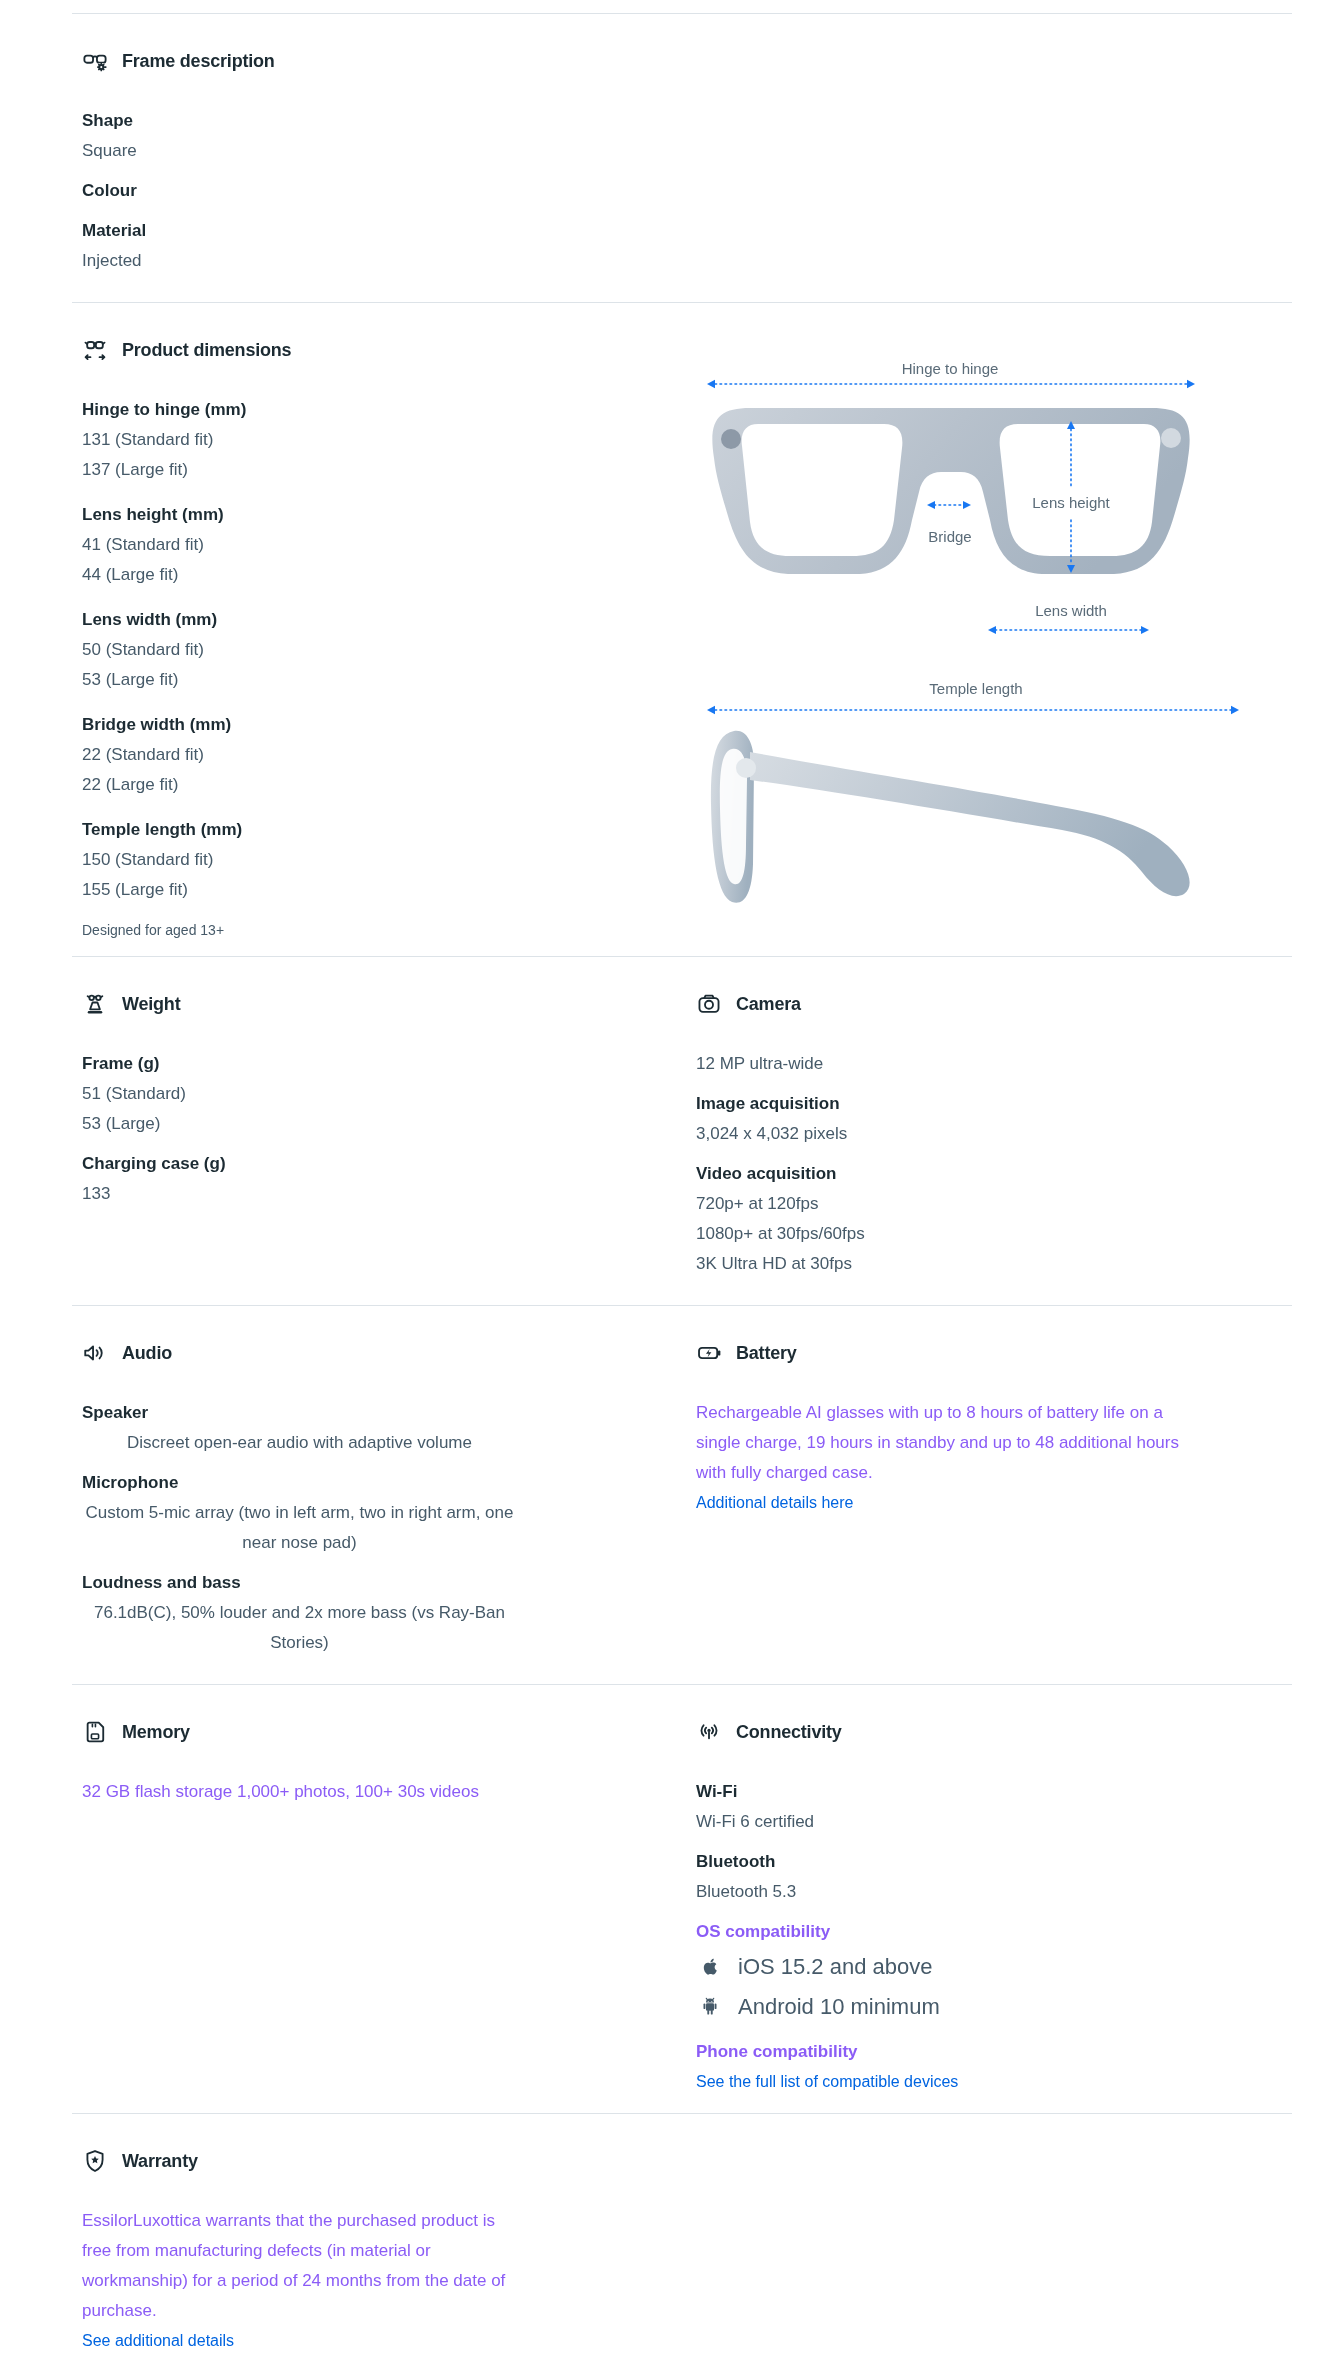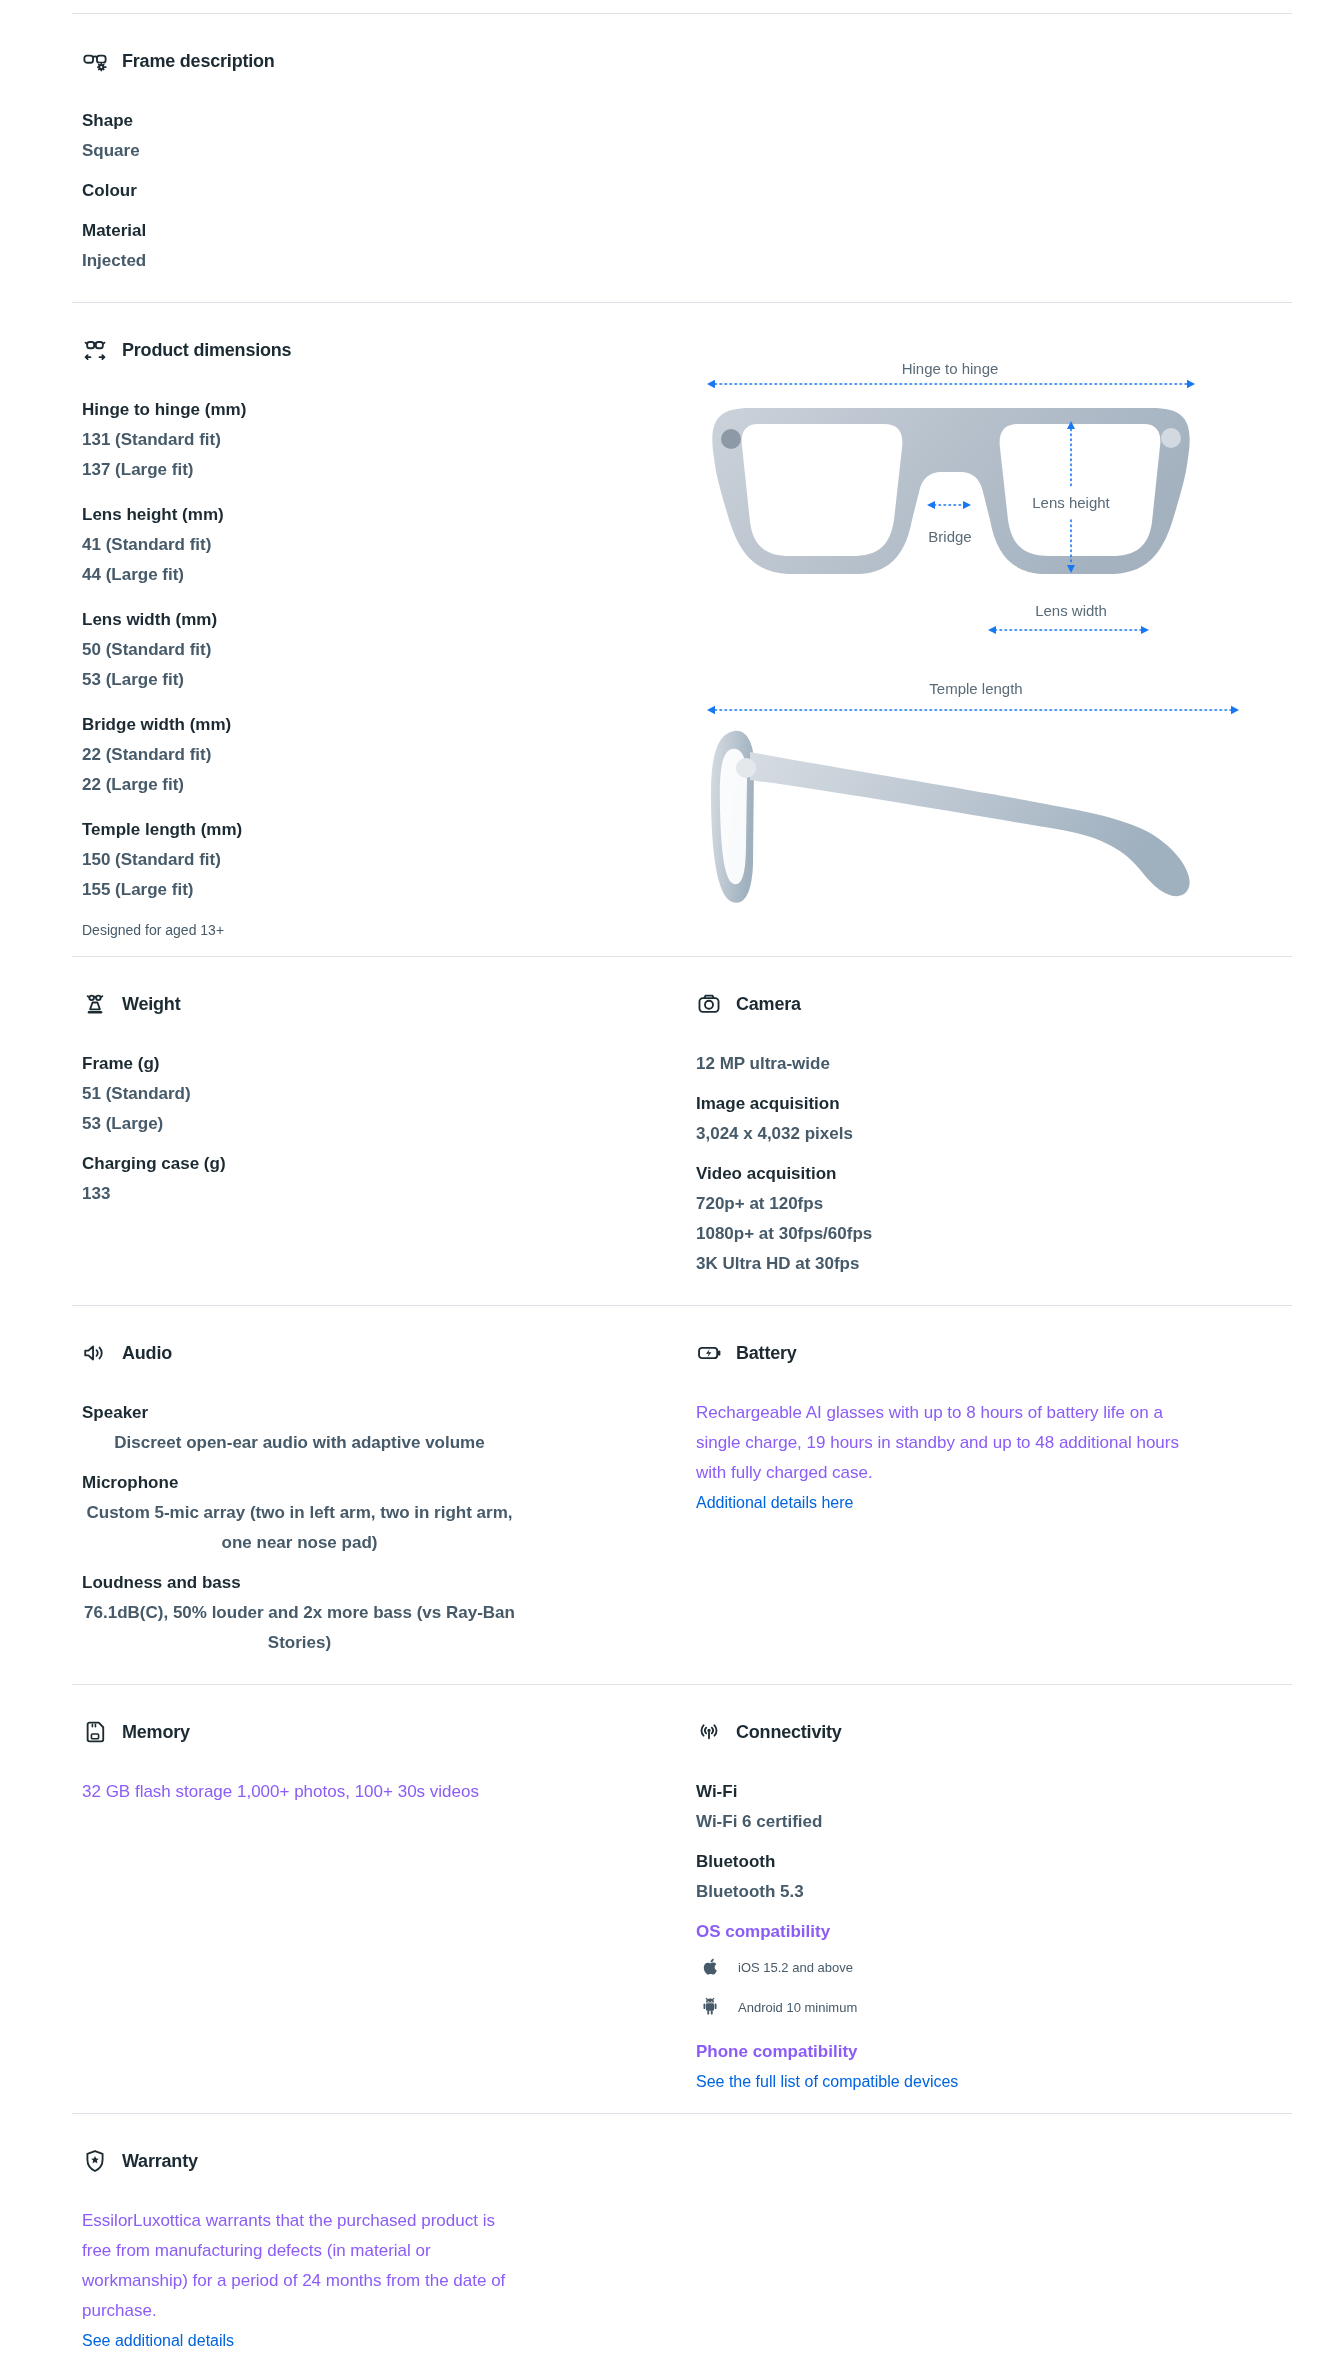--- a/index.html
+++ b/index.html
@@ -10,33 +10,33 @@
   section.last{padding-bottom:56px;}
   .row2{display:grid;grid-template-columns:586px 1fr;column-gap:28px;}
   .sec-head{display:flex;align-items:center;gap:14px;}
   .sec-title{font-size:18px;font-weight:700;line-height:30px;color:#1c2b33;letter-spacing:-0.2px;}
   .icon{display:inline-flex;width:26px;height:26px;flex:0 0 26px;}
   .icon svg{width:26px;height:26px;}
   .sec-body{margin-top:30px;}
   .spec-group{margin-bottom:10px;}
   .gap15 .spec-group{margin-bottom:15px;}
   .spec-label{font-size:17px;font-weight:700;line-height:30px;color:#1c2b33;}
-  .spec-value{font-size:17px;font-weight:700;line-height:30px;color:#465a69;}
+  .spec-value{font-size:17px;font-weight:400;line-height:30px;color:#465a69;}
   .para{font-size:17px;line-height:30px;color:#8b5cf6;}
   .sec-audio .spec-value{max-width:435px;text-align:center;}
   .sec-battery .para{max-width:490px;}
   .sec-memory .para{max-width:400px;}
   .sec-warranty .para{max-width:425px;}
   .link{color:#0064e0;font-size:16px;line-height:30px;text-decoration:none;display:inline-block;cursor:pointer;}
   .note{font-size:14px;line-height:20px;color:#465a69;margin-top:10px;}
   .intro{margin-bottom:10px;}
   .os-label{font-size:17px;font-weight:700;line-height:30px;color:#8b5cf6;margin-top:10px;}
   .os-row{display:flex;align-items:center;gap:16px;height:40px;padding-left:2px;}
   .os-row .os-ic{display:inline-flex;width:24px;height:24px;}
-  .os-text{font-size:13px;color:#465a69;}
+  .os-text{font-size:22px;color:#465a69;}
   .diagrams{margin-top:-37px;}
   .diag{display:block;margin-left:10px;}
   .diag text{font-size:15px;fill:#5a6b78;}
   .diag .arr{stroke:#1877f2;stroke-width:1.6;stroke-dasharray:1.6 3.4;stroke-linecap:round;fill:none;}
   .diag .head{fill:#1877f2;stroke:none;}
   .ic{stroke:#1c2b33;stroke-width:1.7;fill:none;stroke-linecap:round;stroke-linejoin:round;}
 </style>
 </head>
 <body>
 

